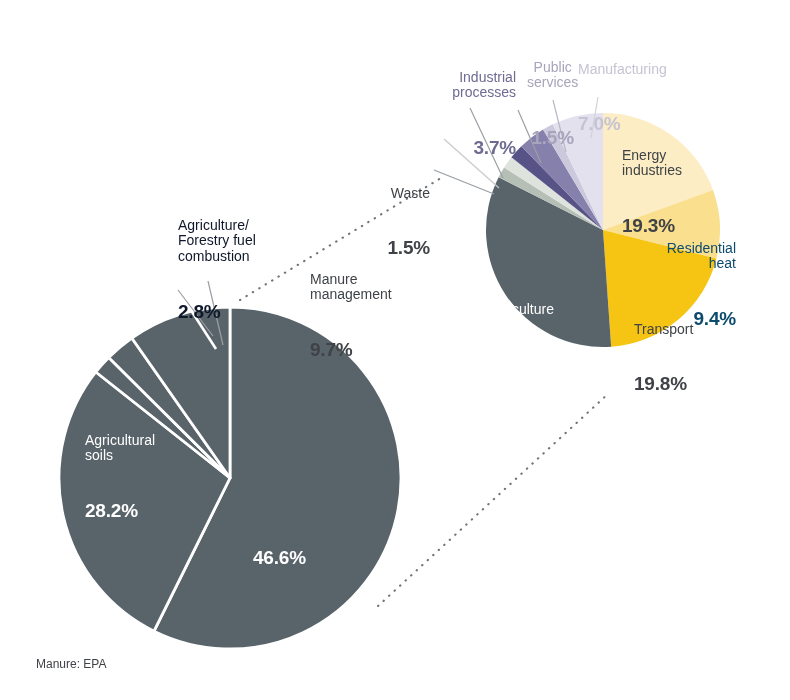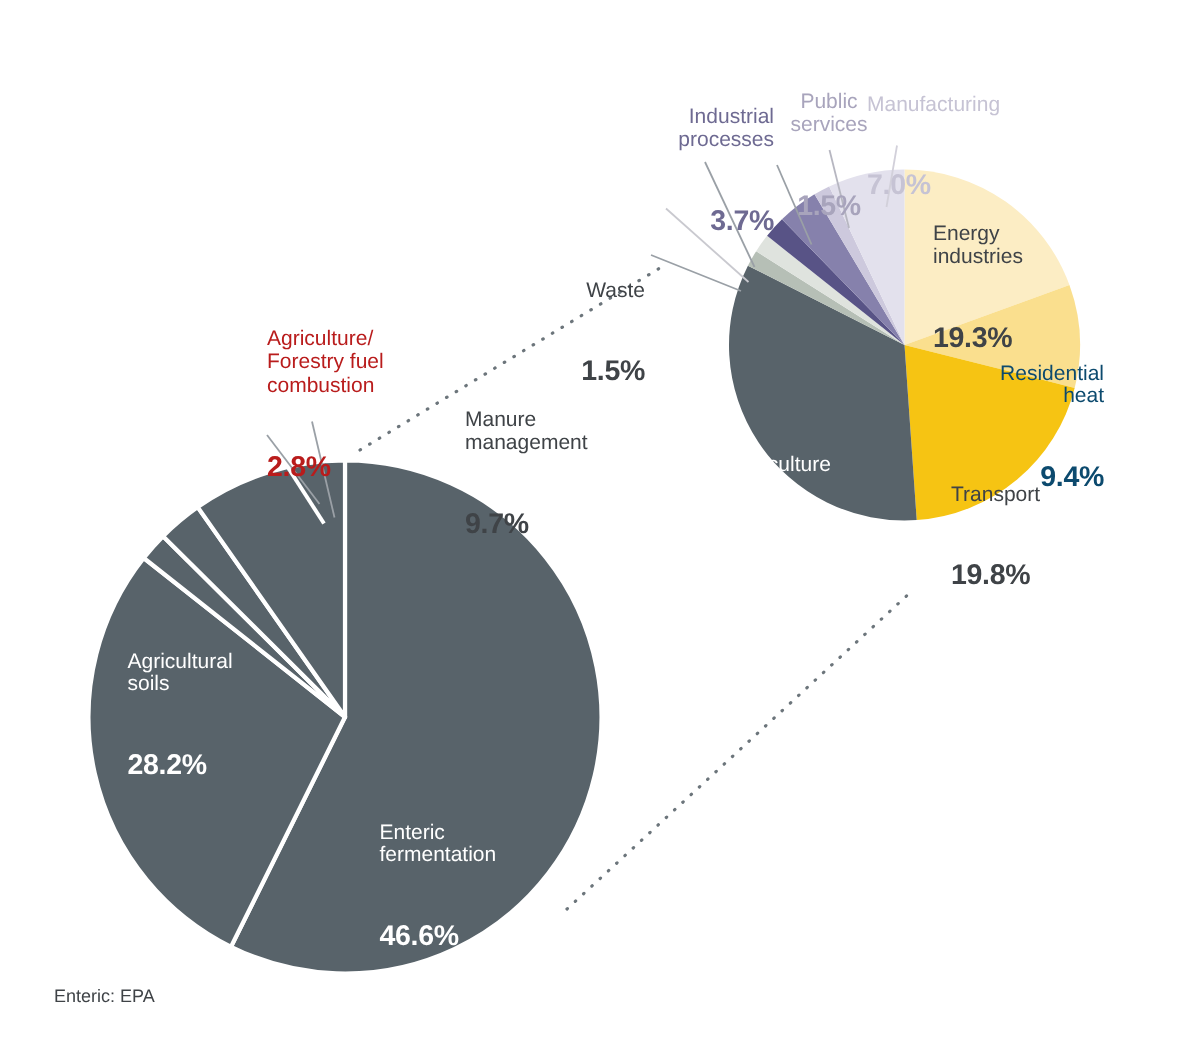--- a/index.html
+++ b/index.html
@@ -146,41 +146,39 @@
   <div class="lbl" style="left:634px; top:286px; color:#3f4347;">
     <span class="nm">Transport</span>
     <span class="pc">19.8%</span>
   </div>
 
   <div class="lbl" style="left:487px; top:266px; color:#ffffff;">
     <span class="nm">Agriculture</span>
     <span class="pc">33.3%</span>
   </div>
 
-  <div class="lbl" style="left:178px; top:182px; color:#b91c1c;">
+  <div class="lbl" style="left:178px; top:182px; color:#0f172a;">
     <span class="nm">Agriculture/
 Forestry fuel
 combustion</span>
     <span class="pc">2.8%</span>
   </div>
 
 
   <div class="lbl" style="left:310px; top:236px; color:#3f4347;">
     <span class="nm">Manure
 management</span>
     <span class="pc">9.7%</span>
   </div>
 
   <div class="lbl" style="left:85px; top:397px; color:#ffffff;">
     <span class="nm">Agricultural
 soils</span>
     <span class="pc">28.2%</span>
   </div>
 
   <div class="lbl" style="left:253px; top:511px; color:#ffffff;">
-    <span class="nm">Enteric
-fermentation</span>
     <span class="pc">46.6%</span>
   </div>
 
-  <div class="src" style="left:36px; top:657px;">Enteric: EPA</div>
+  <div class="src" style="left:36px; top:657px;">Manure: EPA</div>
 
 </div>
 
 </body></html>

